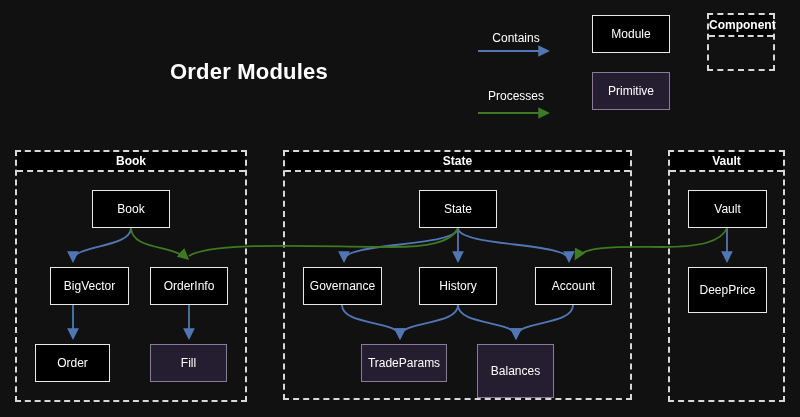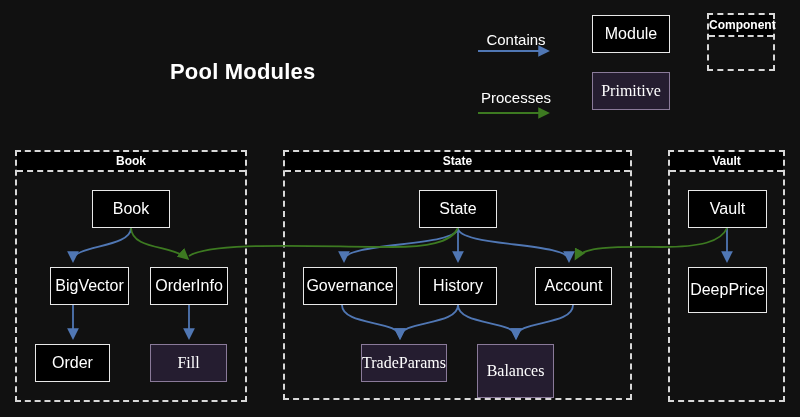--- a/index.html
+++ b/index.html
@@ -31,38 +31,37 @@
     pointer-events: none;
   }
   .page-title {
     position: absolute;
     font-size: 22px;
     font-weight: bold;
     letter-spacing: 0.2px;
   }
   .legend-label {
     position: absolute;
-    font-size: 15px;
+    font-size: 12px;
     text-align: center;
     width: 90px;
   }
   .node {
     position: absolute;
     background: var(--box-bg);
     border: 1.5px solid var(--box-border);
     display: flex;
     align-items: center;
     justify-content: center;
-    font-size: 16px;
+    font-size: 12px;
     text-align: center;
   }
   .node.primitive {
     background: var(--prim-bg);
     border-color: var(--prim-border);
-    font-family: Liberation Serif, serif;
   }
   .cluster {
     position: absolute;
     border: 2px dashed var(--dash);
     background: transparent;
   }
   .cluster-header {
     position: absolute;
     left: 0; right: 0; top: 0;
     height: 20px;
@@ -93,21 +92,21 @@
   .edge.contains { stroke: var(--blue); }
   .edge.processes { stroke: var(--green); }
   .arrow-blue { fill: var(--blue); }
   .arrow-green { fill: var(--green); }
 </style>
 </head>
 <body>
 
 <div id="canvas">
 
-  <div class="page-title" style="left:170px; top:59px;">Pool Modules</div>
+  <div class="page-title" style="left:170px; top:59px;">Order Modules</div>
 
   <div class="legend-label" style="left:471px; top:31px;">Contains</div>
   <div class="legend-label" style="left:471px; top:89px;">Processes</div>
 
   <div class="node" style="left:592px; top:15px; width:78px; height:38px;">
     <span>Module</span>
   </div>
   <div class="node primitive" style="left:592px; top:72px; width:78px; height:38px;">
     <span>Primitive</span>
   </div>
@@ -169,21 +168,21 @@
   <div class="node" style="left:35px; top:344px; width:75px; height:38px;text-align:center;">
     <span>Order</span>
   </div>
   <div class="node primitive" style="left:150px; top:344px; width:77px; height:38px;">
     <span>Fill</span>
   </div>
 
   <div class="node" style="left:419px; top:190px; width:78px; height:38px;">
     <span>State</span>
   </div>
-  <div class="node" style="left:303px; top:267px; width:94px; height:38px;">
+  <div class="node" style="left:303px; top:267px; width:79px; height:38px;">
     <span>Governance</span>
   </div>
   <div class="node" style="left:535px; top:267px; width:77px; height:38px;">
     <span>Account</span>
   </div>
   <div class="node" style="left:419px; top:267px; width:78px; height:38px;">
     <span>History</span>
   </div>
   <div class="node primitive" style="left:361px; top:344px; width:86px; height:38px;">
     <span>TradeParams</span>

